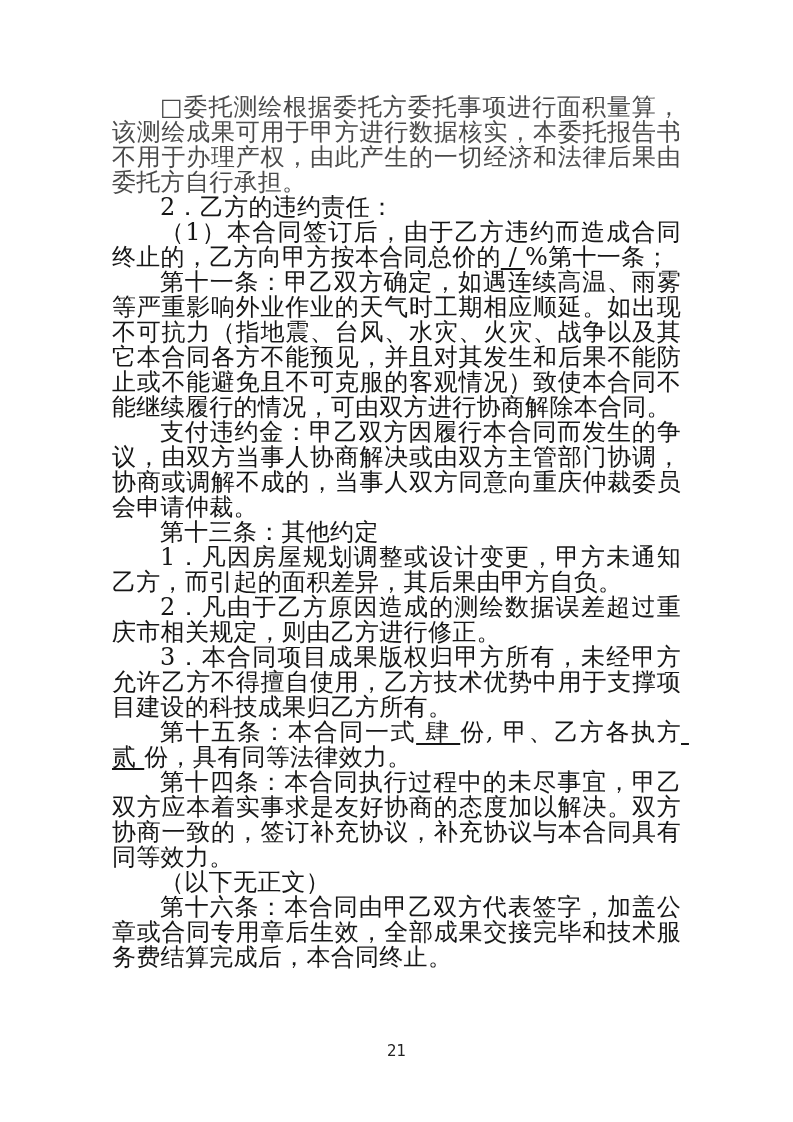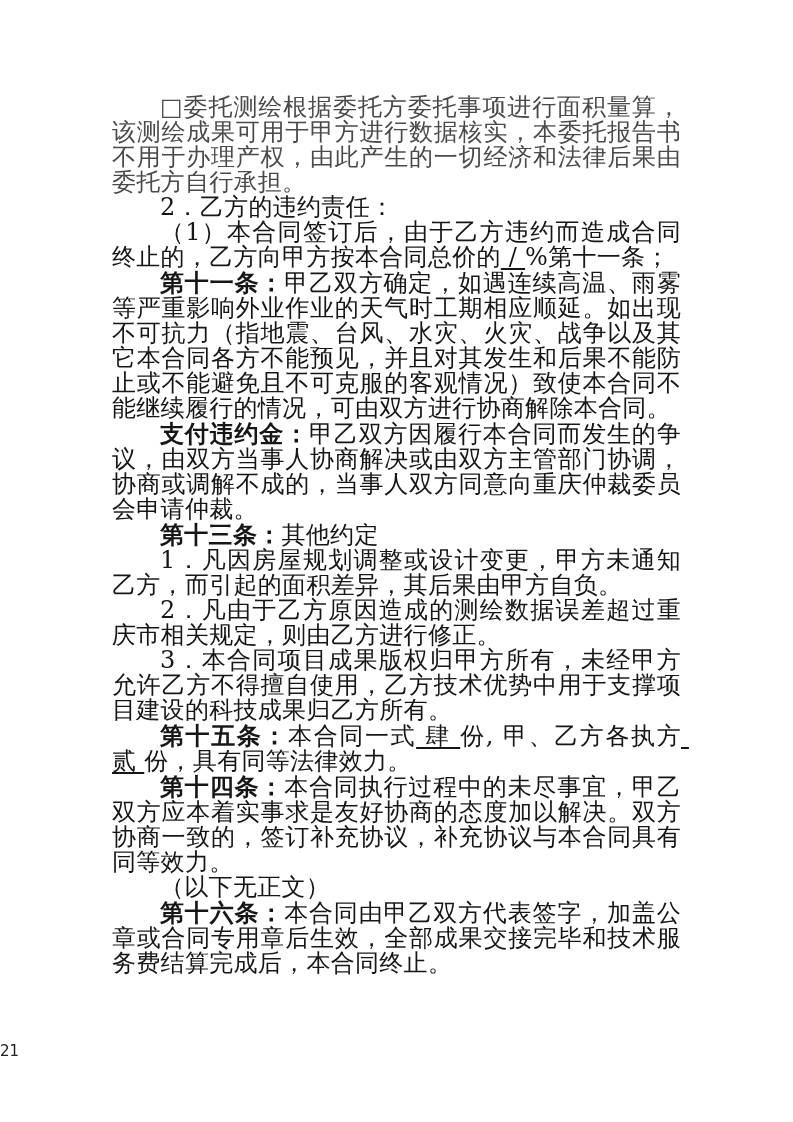--- a/index.html
+++ b/index.html
@@ -29,32 +29,32 @@
     text-align: justify;
     text-indent: 2em;
     color: #161616;
     letter-spacing: 0.3px;
   }
   p.para.light {
     color: #4a4a4a;
   }
   span.seg { white-space: pre-wrap; }
   span.seg.bold {
-    font-weight: 700;
+    font-weight: 400;
   }
   span.seg.underline {
     text-decoration: underline;
     text-underline-offset: 3px;
   }
   .page-footer {
     position: absolute;
     left: 0;
     right: 0;
     bottom: 62px;
-    text-align: left;
+    text-align: center;
   }
   .page-number {
     font-family: "DejaVu Sans", "Liberation Sans", sans-serif;
     font-size: 15px;
     color: #222222;
   }
 </style>
 </head>
 <body>
 

